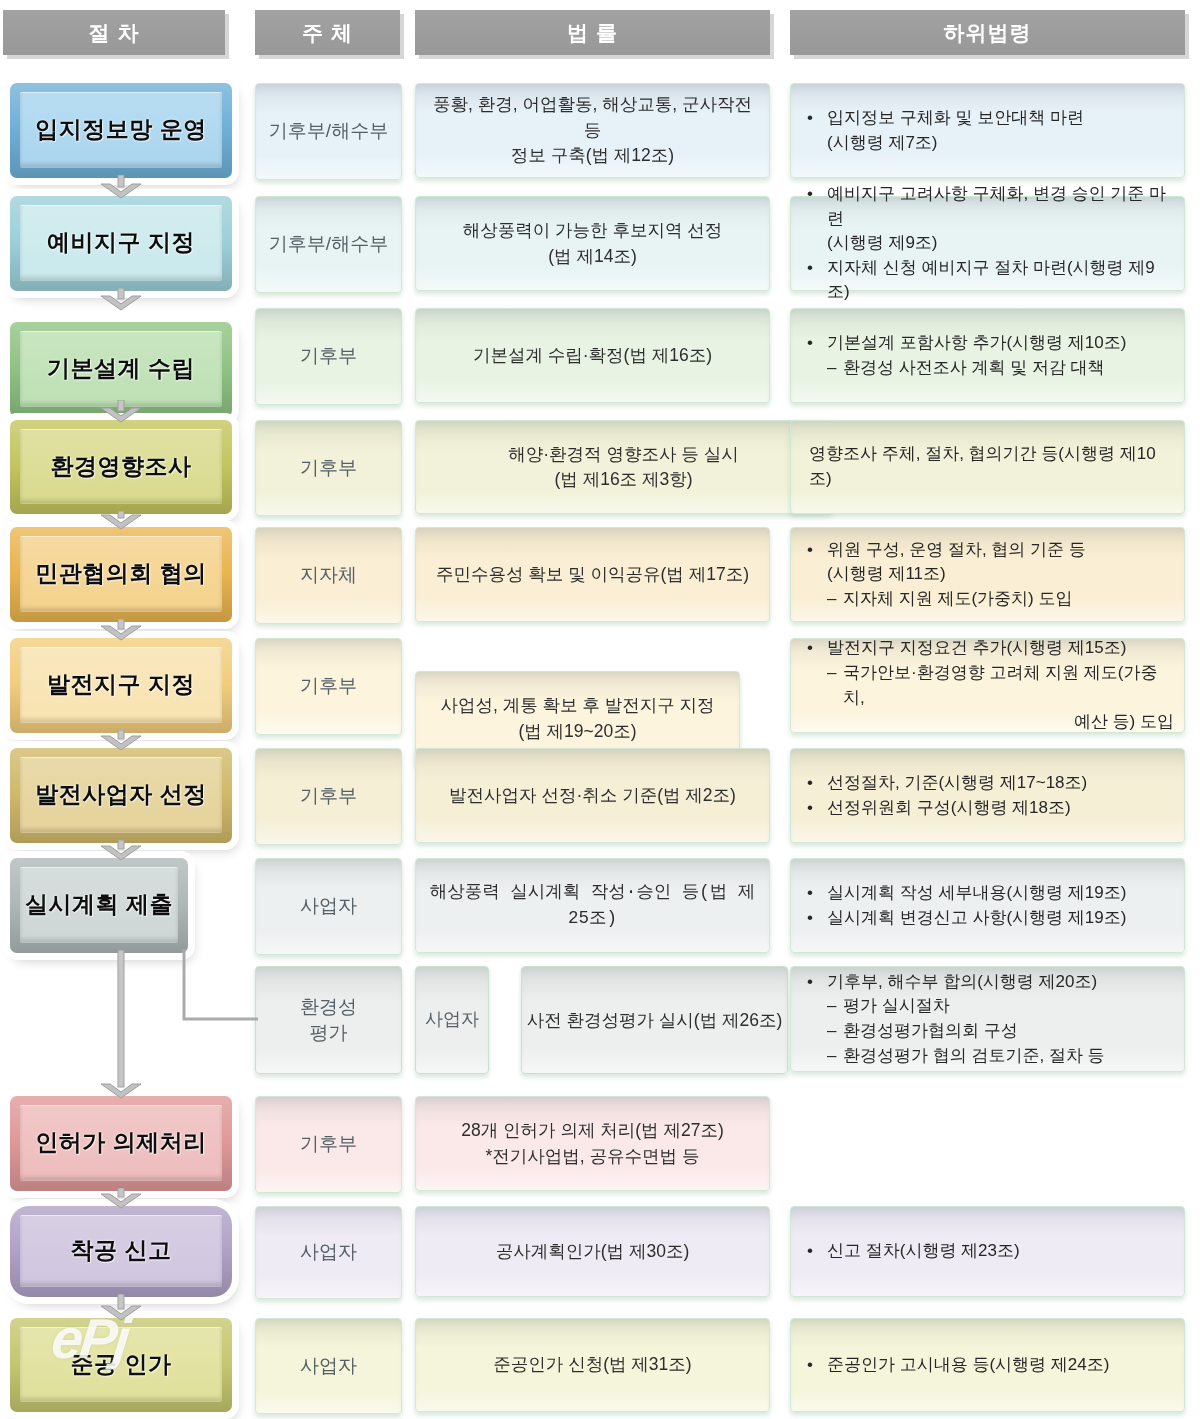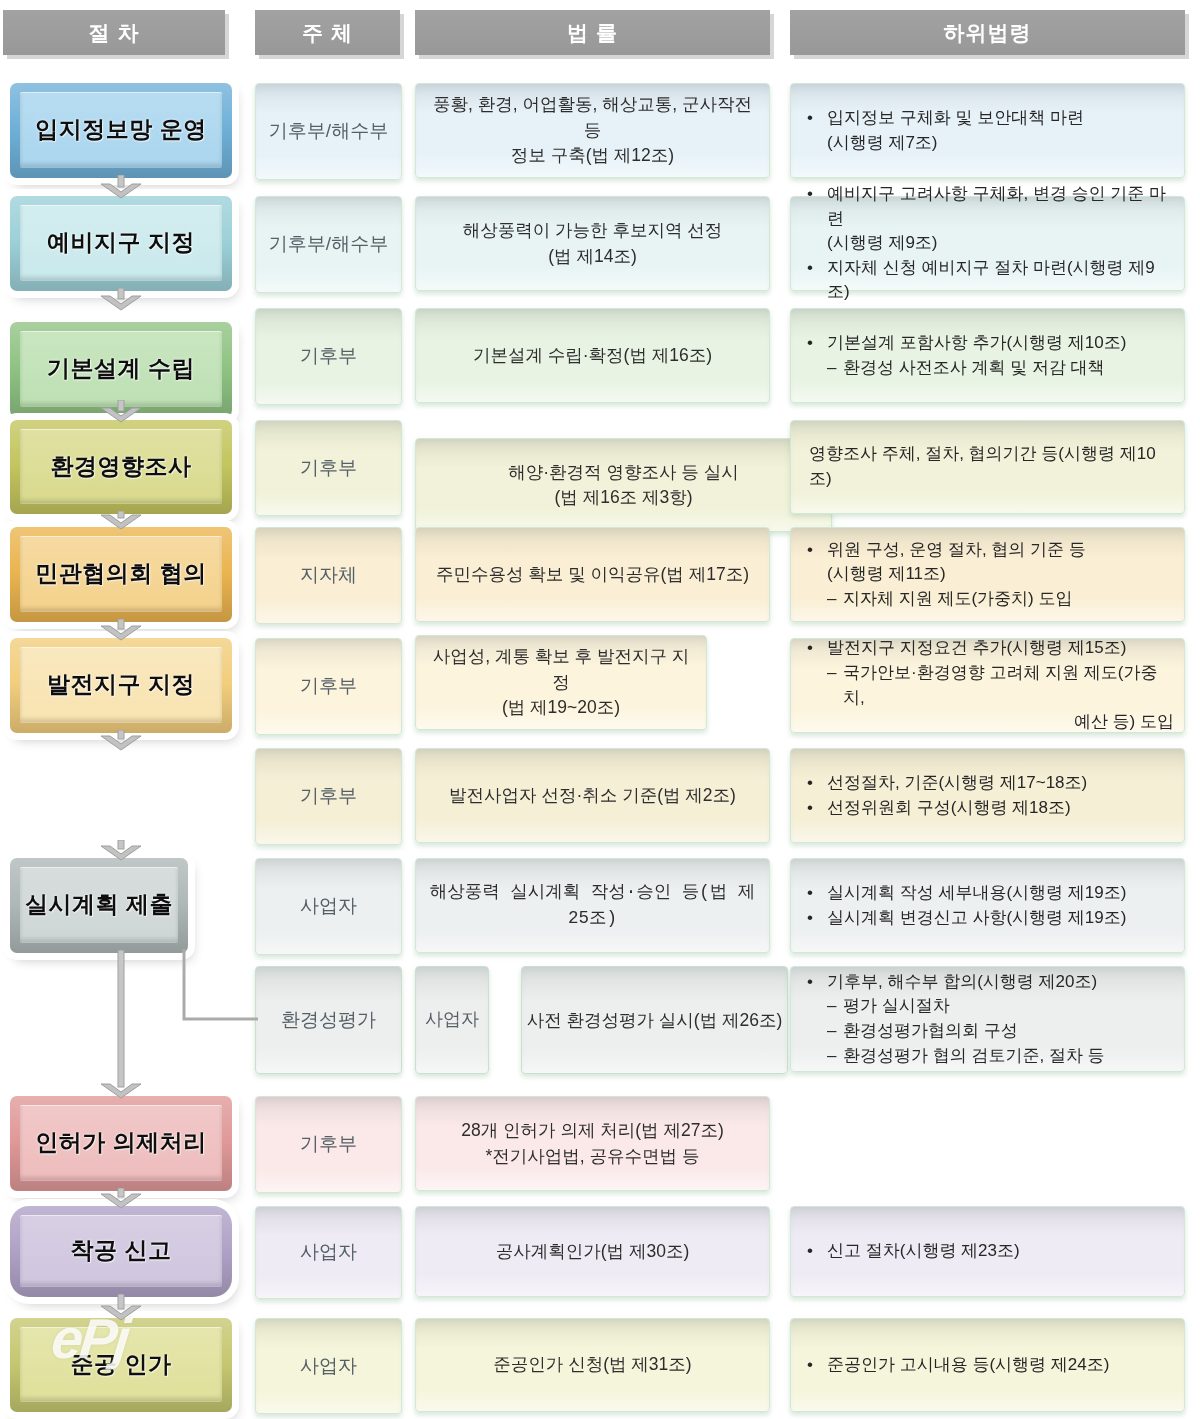--- a/index.html
+++ b/index.html
@@ -123,21 +123,21 @@
         <span class="m" style="width: 16px;">–</span>
         <span class="t">환경성 사전조사 계획 및 저감 대책</span>
       </div>
     </div>
     <div class="proc" style="left: 10px; width: 222px; top: 420px; height: 94px; background: linear-gradient(rgb(208, 210, 129), rgb(195, 197, 94) 48%, rgb(164, 165, 79));">
       <div class="proc-inner" style="background: linear-gradient(rgb(224, 225, 162), rgb(217, 218, 141));">
         <span class="proc-label">환경영향조사</span>
       </div>
     </div>
     <div class="cell subject" style="left: 255px; width: 145px; top: 420px; height: 94px; background: linear-gradient(rgb(224, 225, 202) 0%, rgb(241, 242, 217) 32%, rgb(241, 242, 217) 76%, rgb(248, 249, 236) 100%);">기후부</div>
-    <div class="cell law" style="left: 415px; width: 417px; top: 420px; height: 94px; background: linear-gradient(rgb(224, 225, 202) 0%, rgb(241, 242, 217) 32%, rgb(241, 242, 217) 76%, rgb(248, 249, 236) 100%); margin-top: 18px;">
+    <div class="cell law" style="left: 415px; width: 417px; top: 420px; height: 94px; background: linear-gradient(rgb(224, 225, 202) 0%, rgb(241, 242, 217) 32%, rgb(241, 242, 217) 76%, rgb(248, 249, 236) 100%);">
       <div>해양·환경적 영향조사 등 실시</div>
       <div>(법 제16조 제3항)</div>
     </div>
     <div class="cell sublaw" style="left: 790px; width: 395px; top: 420px; height: 94px; background: linear-gradient(rgb(224, 225, 202) 0%, rgb(241, 242, 217) 32%, rgb(241, 242, 217) 76%, rgb(248, 249, 236) 100%);">
       <div class="sl" style="padding-left: 2px;">
         <span class="t">영향조사 주체, 절차, 협의기간 등(시행령 제10조)</span>
       </div>
     </div>
     <div class="proc" style="left: 10px; width: 222px; top: 527px; height: 95px; background: linear-gradient(rgb(239, 197, 118), rgb(234, 180, 79) 48%, rgb(197, 151, 66));">
       <div class="proc-inner" style="background: linear-gradient(rgb(246, 218, 161), rgb(244, 210, 140));">
@@ -161,35 +161,40 @@
         <span class="m" style="width: 16px;">–</span>
         <span class="t">지자체 지원 제도(가중치) 도입</span>
       </div>
     </div>
     <div class="proc" style="left: 10px; width: 222px; top: 638px; height: 95px; background: linear-gradient(rgb(245, 216, 153), rgb(242, 205, 124) 48%, rgb(203, 172, 104));">
       <div class="proc-inner" style="background: linear-gradient(rgb(249, 232, 190), rgb(248, 227, 176));">
         <span class="proc-label">발전지구 지정</span>
       </div>
     </div>
     <div class="cell subject" style="left: 255px; width: 145px; top: 638px; height: 95px; background: linear-gradient(rgb(234, 227, 206) 0%, rgb(252, 244, 221) 32%, rgb(252, 244, 221) 76%, rgb(254, 250, 238) 100%);">기후부</div>
-    <div class="cell law" style="left: 415px; width: 292px; top: 635px; height: 95px; background: linear-gradient(rgb(234, 227, 206) 0%, rgb(252, 244, 221) 32%, rgb(252, 244, 221) 76%, rgb(254, 250, 238) 100%);">
+    <div class="cell law" style="left: 415px; width: 325px; top: 671px; height: 95px; background: linear-gradient(rgb(234, 227, 206) 0%, rgb(252, 244, 221) 32%, rgb(252, 244, 221) 76%, rgb(254, 250, 238) 100%);">
       <div>사업성, 계통 확보 후 발전지구 지정</div>
       <div>(법 제19~20조)</div>
     </div>
     <div class="cell sublaw" style="left: 790px; width: 395px; top: 638px; height: 95px; background: linear-gradient(rgb(234, 227, 206) 0%, rgb(252, 244, 221) 32%, rgb(252, 244, 221) 76%, rgb(254, 250, 238) 100%);">
       <div class="sl" style="padding-left: 0px;">
         <span class="m" style="width: 20px;">•</span>
         <span class="t">발전지구 지정요건 추가(시행령 제15조)</span>
       </div>
       <div class="sl" style="padding-left: 20px;">
         <span class="m" style="width: 16px;">–</span>
         <span class="t">국가안보·환경영향 고려체 지원 제도(가중치,</span>
       </div>
       <div class="sl" style="padding-left: 36px; text-align: right;">
         <span class="t">예산 등) 도입</span>
+      </div>
+    </div>
+    <div class="proc" style="left: 10px; width: 222px; top: 748px; height: 95px; background: linear-gradient(rgb(219, 200, 139), rgb(209, 185, 106) 48%, rgb(176, 155, 89));">
+      <div class="proc-inner" style="background: linear-gradient(rgb(233, 218, 171), rgb(228, 210, 152));">
+        <span class="proc-label">발전사업자 선정</span>
       </div>
     </div>
     <div class="cell subject" style="left: 255px; width: 145px; top: 748px; height: 95px; background: linear-gradient(rgb(228, 222, 199) 0%, rgb(245, 239, 214) 32%, rgb(245, 239, 214) 76%, rgb(250, 247, 235) 100%);">기후부</div>
     <div class="cell law" style="left: 415px; width: 355px; top: 748px; height: 95px; background: linear-gradient(rgb(228, 222, 199) 0%, rgb(245, 239, 214) 32%, rgb(245, 239, 214) 76%, rgb(250, 247, 235) 100%);">
       <div>발전사업자 선정·취소 기준(법 제2조)</div>
     </div>
     <div class="cell sublaw" style="left: 790px; width: 395px; top: 748px; height: 95px; background: linear-gradient(rgb(228, 222, 199) 0%, rgb(245, 239, 214) 32%, rgb(245, 239, 214) 76%, rgb(250, 247, 235) 100%);">
       <div class="sl" style="padding-left: 0px;">
         <span class="m" style="width: 20px;">•</span>
         <span class="t">선정절차, 기준(시행령 제17~18조)</span>
@@ -211,21 +216,21 @@
     <div class="cell sublaw" style="left: 790px; width: 395px; top: 858px; height: 95px; background: linear-gradient(rgb(220, 223, 223) 0%, rgb(237, 240, 240) 32%, rgb(237, 240, 240) 76%, rgb(246, 248, 248) 100%);">
       <div class="sl" style="padding-left: 0px;">
         <span class="m" style="width: 20px;">•</span>
         <span class="t">실시계획 작성 세부내용(시행령 제19조)</span>
       </div>
       <div class="sl" style="padding-left: 0px;">
         <span class="m" style="width: 20px;">•</span>
         <span class="t">실시계획 변경신고 사항(시행령 제19조)</span>
       </div>
     </div>
-    <div class="cell" style="left: 255px; width: 145px; top: 966px; height: 106px; background: linear-gradient(rgb(219, 222, 221) 0%, rgb(236, 239, 238) 32%, rgb(236, 239, 238) 76%, rgb(246, 247, 247) 100%); border: 1px solid rgb(201, 224, 207); display: flex; align-items: center; justify-content: center; font-size: 19px; color: rgb(85, 95, 102); line-height: 1.35;">
+    <div class="cell" style="left: 255px; width: 145px; top: 966px; height: 106px; background: linear-gradient(rgb(219, 222, 221) 0%, rgb(236, 239, 238) 32%, rgb(236, 239, 238) 76%, rgb(246, 247, 247) 100%); border: 1px solid rgb(201, 224, 207); display: flex; flex-direction: column; align-items: center; justify-content: center; font-size: 19px; color: rgb(85, 95, 102); line-height: 1.35;">
       <div>환경성</div>
       <div>평가</div>
     </div>
     <div class="cell" style="left: 415px; width: 72px; top: 966px; height: 106px; background: linear-gradient(rgb(219, 222, 221) 0%, rgb(236, 239, 238) 32%, rgb(236, 239, 238) 76%, rgb(246, 247, 247) 100%); border: 1px solid rgb(201, 224, 207); display: flex; align-items: center; justify-content: center; font-size: 18px; color: rgb(85, 95, 102); line-height: 1.3; text-align: center;">
       <span>사</span>
       <br>
       <span>업</span>
       <br>
       <span>자</span>
     </div>

